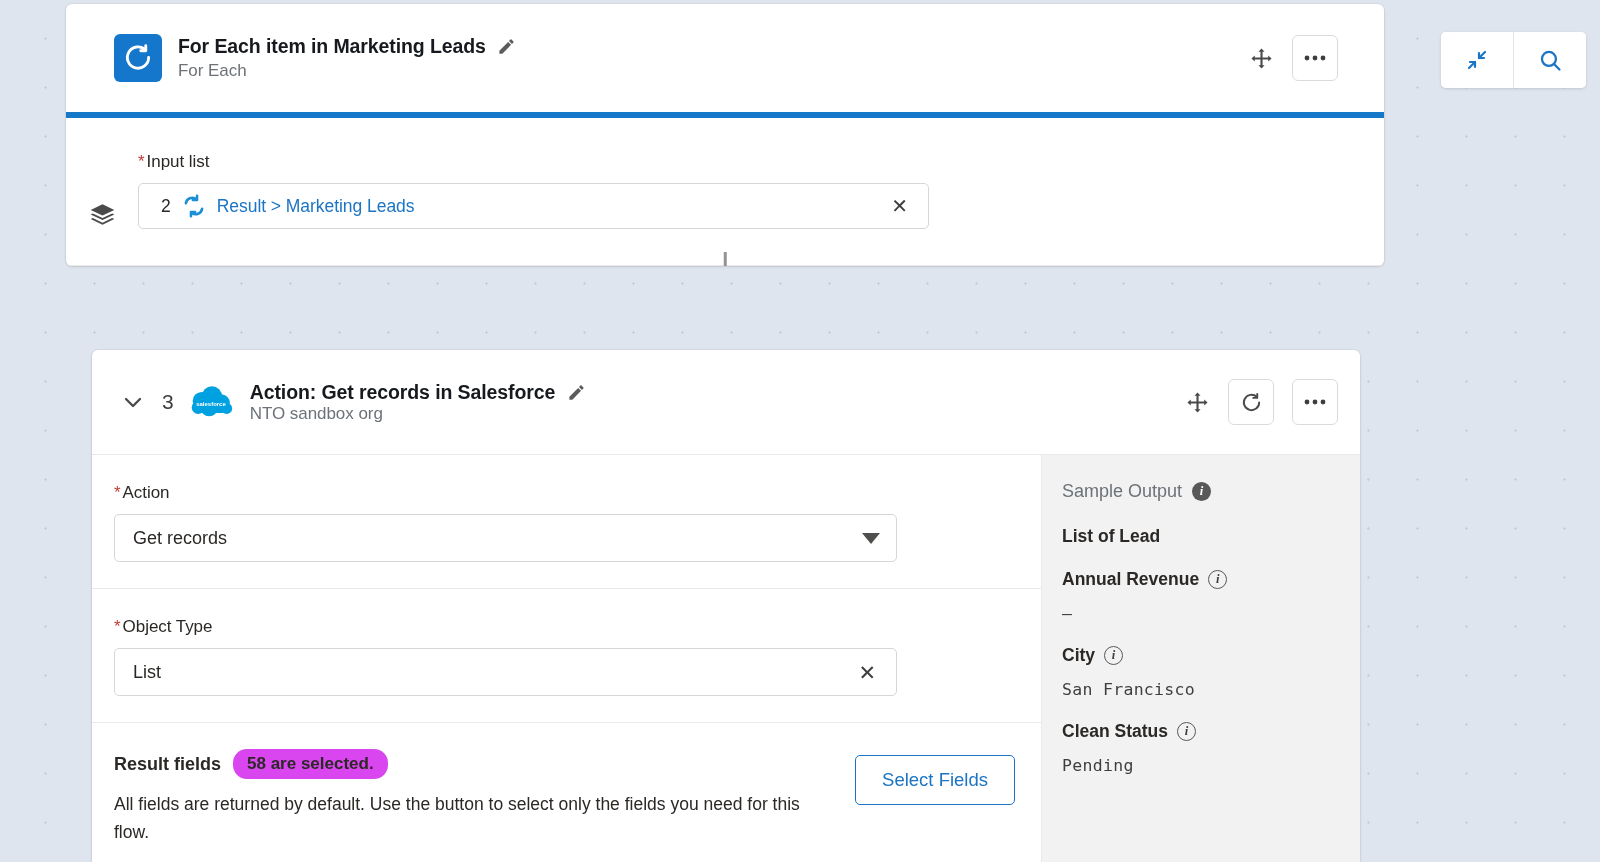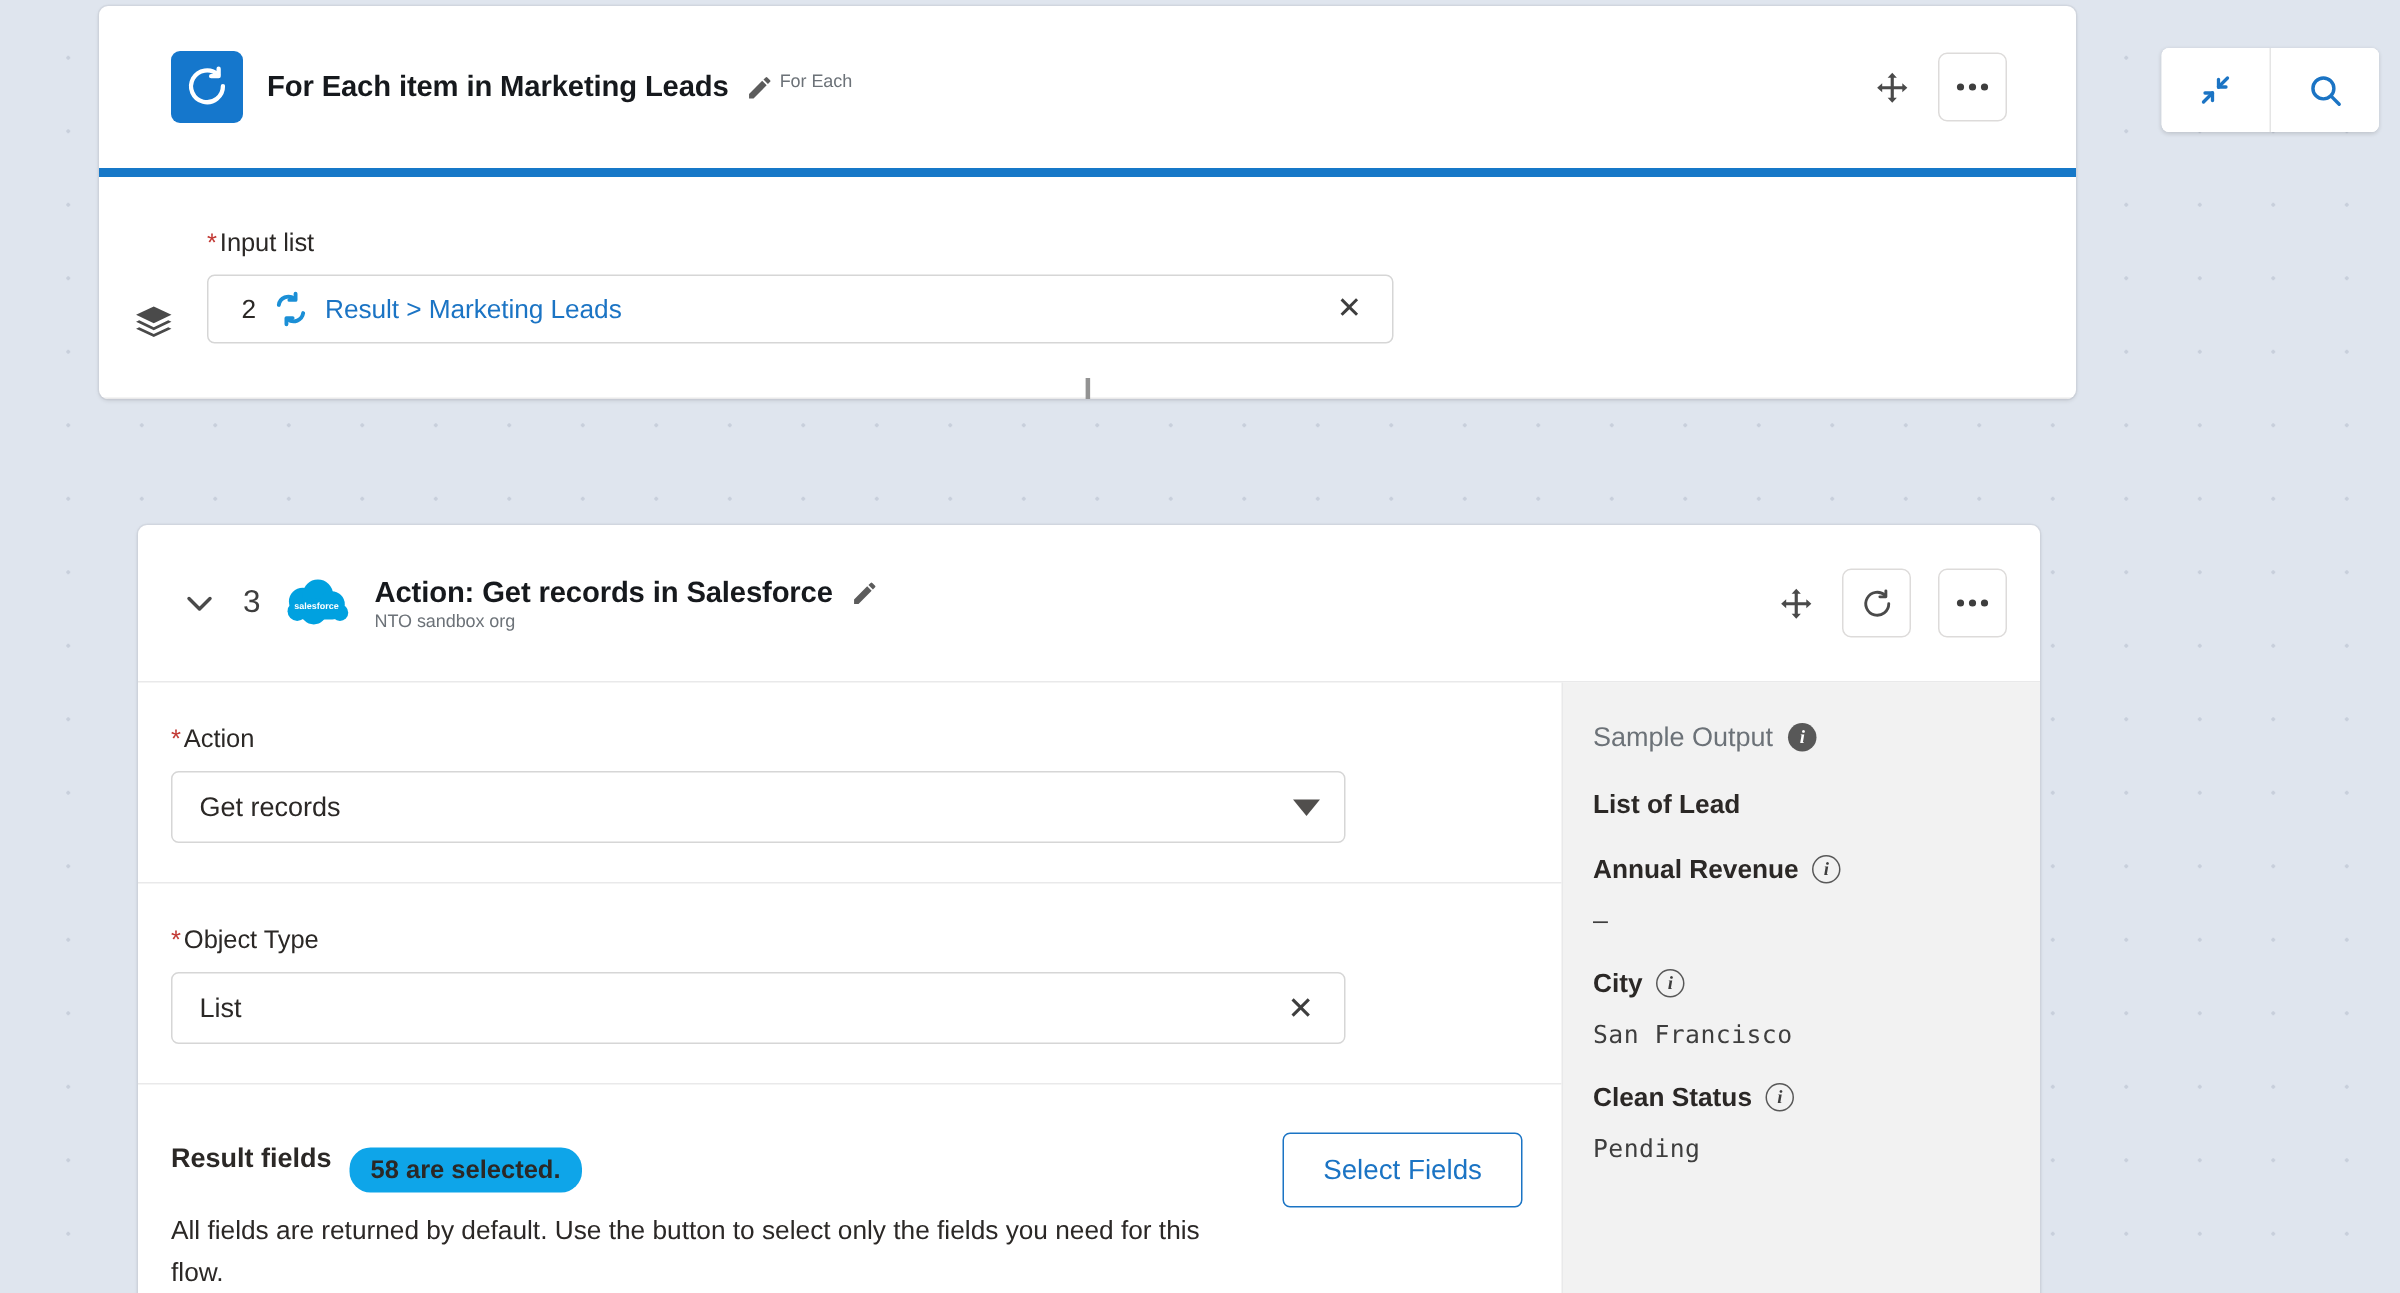--- a/index.html
+++ b/index.html
@@ -53,40 +53,40 @@
     display: flex;
     align-items: center;
     justify-content: center;
     flex: none;
     margin-left: 24px;
   }
 
   .loop-titles {
     margin-left: 16px;
     display: flex;
-    flex-direction: row;
+    flex-direction: column;
     justify-content: center;
     gap: 3px;
   }
 
   .title-row {
     display: flex;
     align-items: center;
     gap: 11px;
   }
 
   .card-title {
     font-size: 19.5px;
     font-weight: 700;
     color: #16191d;
     letter-spacing: -0.1px;
   }
 
   .card-subtitle {
-    font-size: 12px;
+    font-size: 17px;
     color: #6c7278;
     letter-spacing: -0.05px;
   }
 
   .pencil-btn {
     display: inline-flex;
     align-items: center;
     justify-content: center;
     width: 20px;
     height: 20px;
@@ -320,24 +320,23 @@
   .rf-title {
     font-size: 18px;
     font-weight: 700;
     color: #2b2826;
   }
 
   .rf-badge {
     font-size: 17px;
     font-weight: 700;
     color: #2b2826;
-    background: #0ea5e9;
+    background: #d946ef;
     border-radius: 14px;
     padding: 5px 14px;
-    margin-top: 16px;
   }
 
   .rf-desc {
     font-size: 17.5px;
     color: #2b2826;
     line-height: 1.58;
     max-width: 730px;
   }
 
   .btn-outline {

